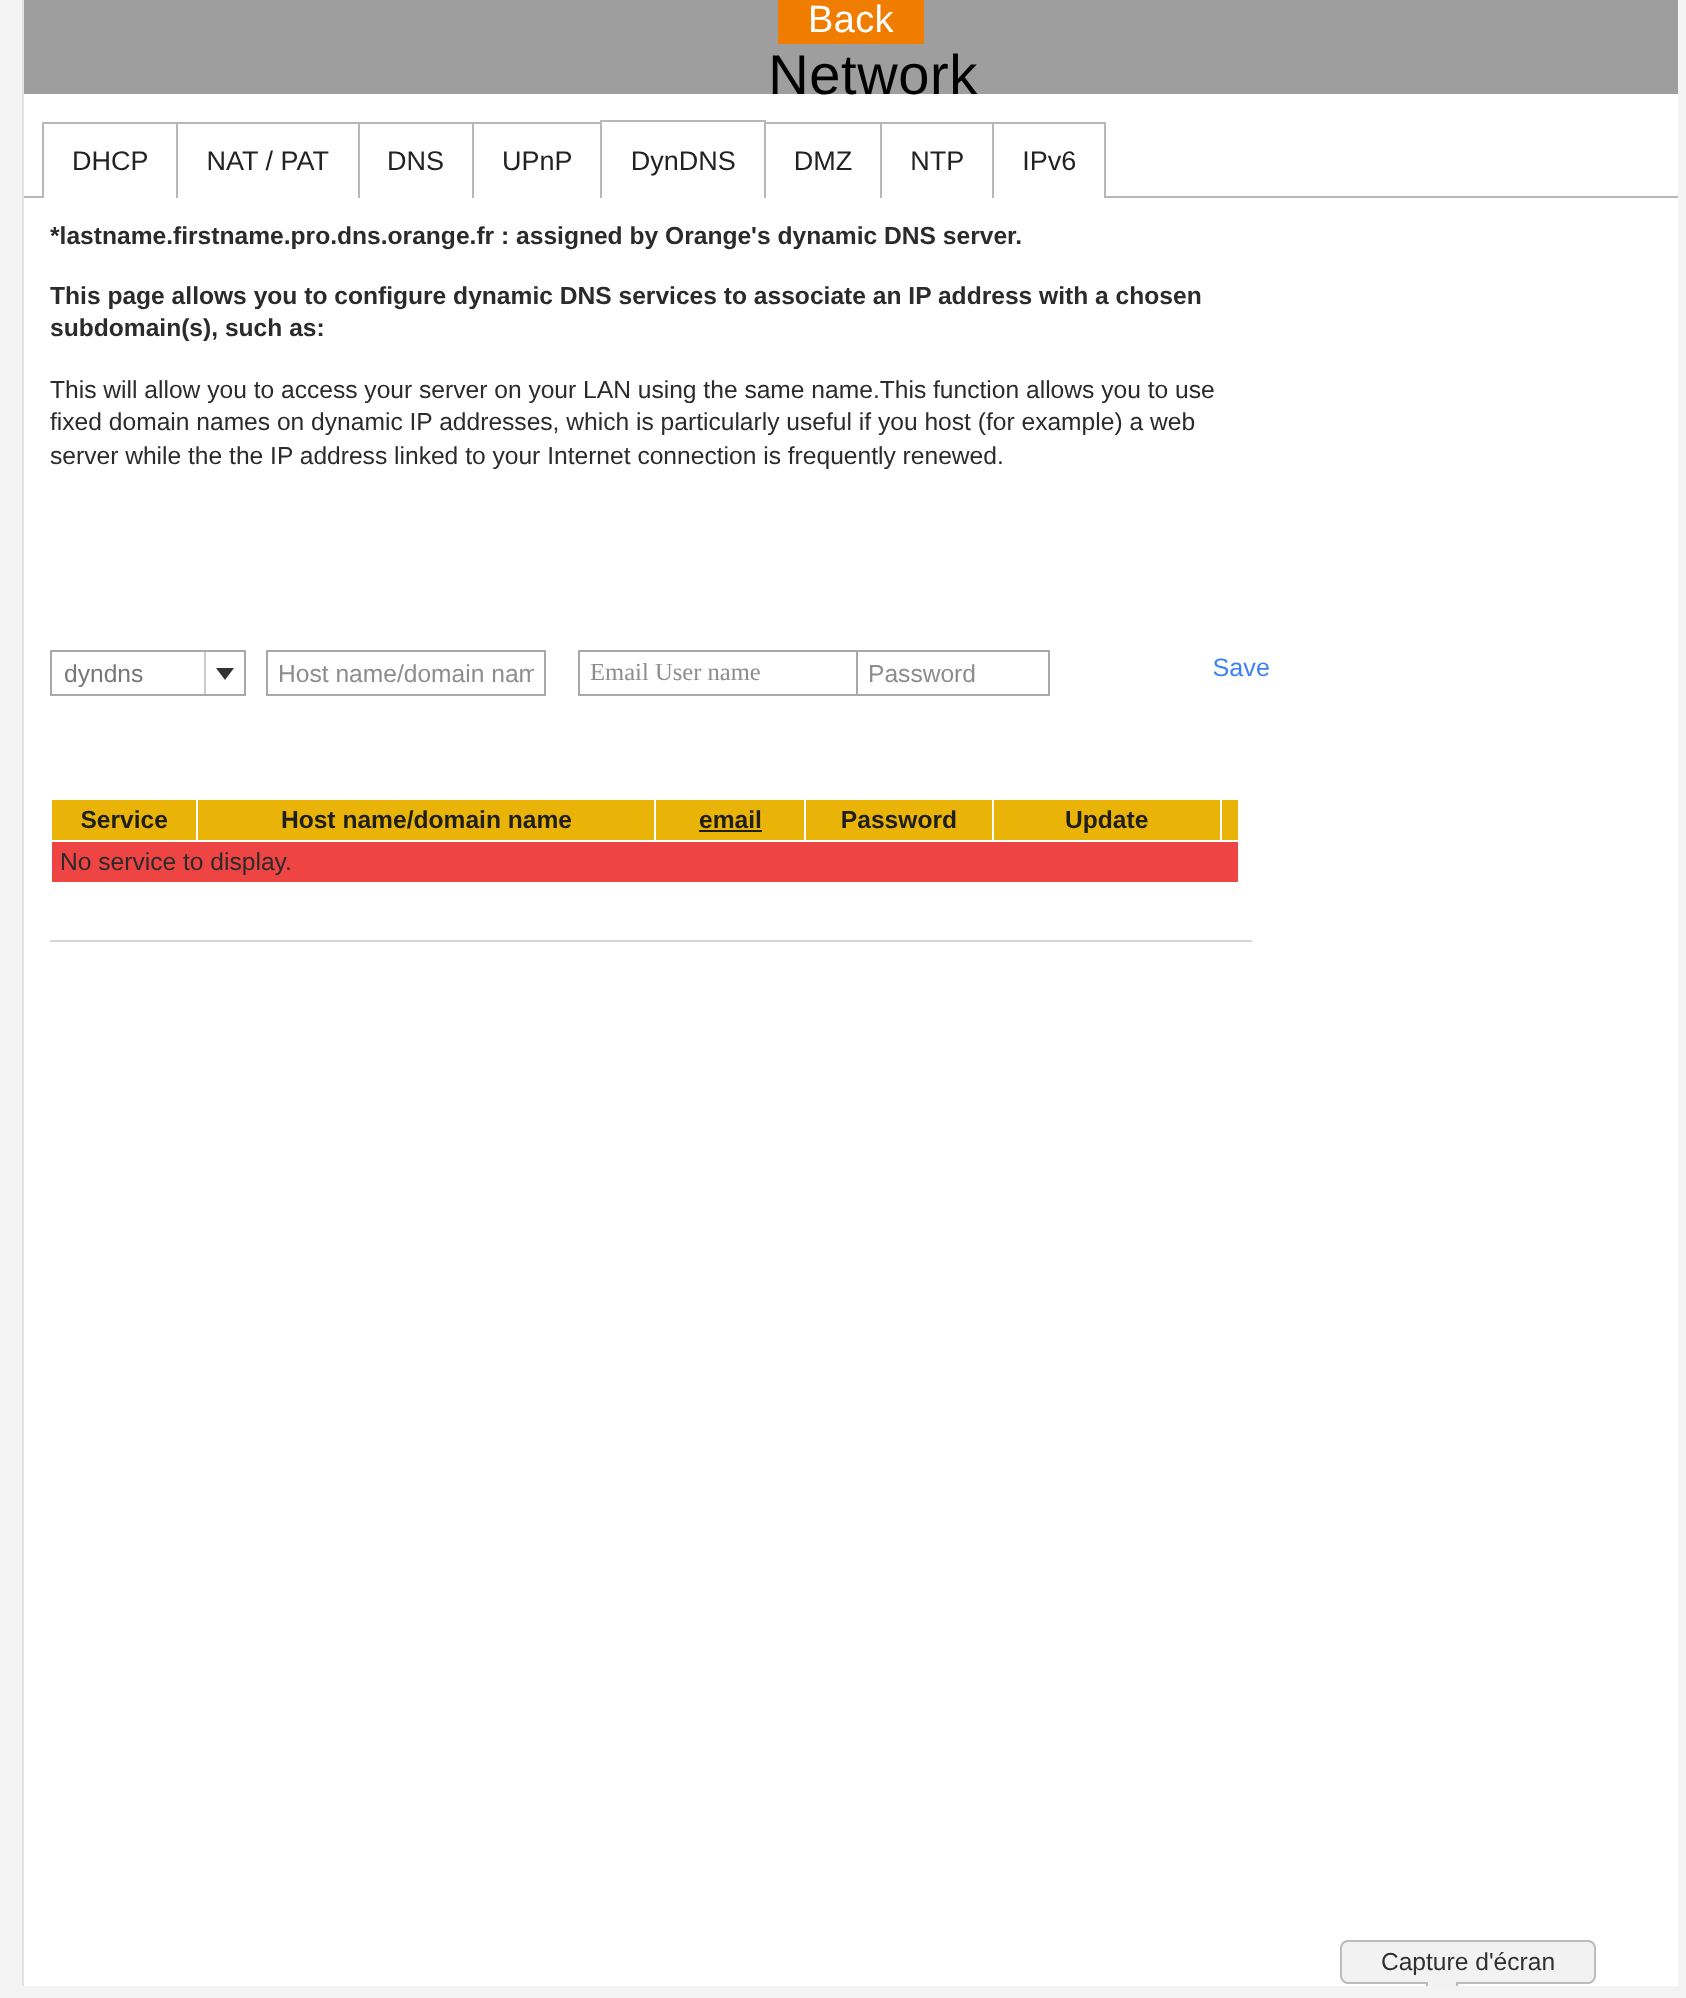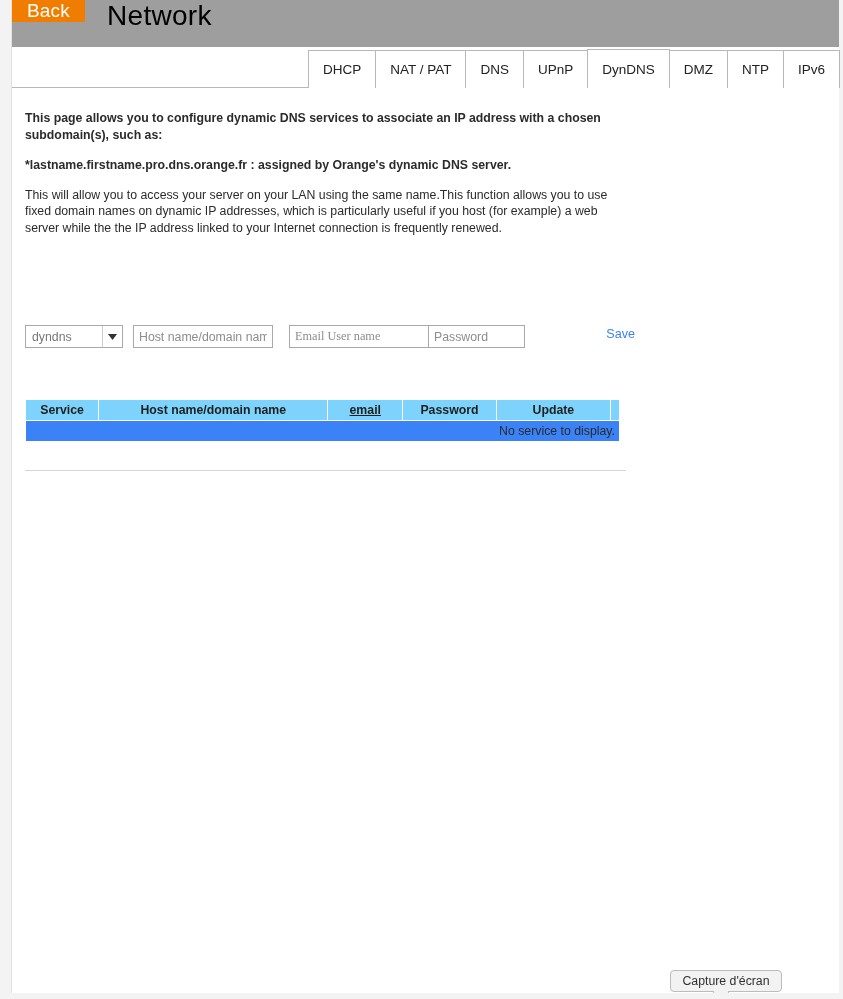--- a/index.html
+++ b/index.html
@@ -32,21 +32,22 @@
   }
 
   
   .header {
     position: absolute;
     left: 12px; top: 0;
     width: 827px;
     height: 47px;
     background: #9e9e9e;
     display: flex;
-    align-items: flex-start;
+    align-items: center;
+    flex-direction: column;
   }
   .back-btn {
     width: 73px;
     background: #f07d00;
     color: #ffffff;
     font-size: 19px;
     display: flex;
     align-items: center;
     justify-content: center;
     cursor: pointer;
@@ -58,28 +59,27 @@
     font-weight: normal;
     display: flex;
     align-items: center;
     padding-left: 22px;
     letter-spacing: .3px;
   }
 
   
   .tabbar {
     position: absolute;
-    left: 12px; top: 40px;
+    left: 12px; top: 51px;
     width: 827px;
     height: 48px;
     border-bottom: 1px solid #b8b8b8;
     display: flex;
     align-items: flex-end;
     padding-left: 9px;
-    justify-content: flex-end;
   }
   .tab {
     height: 38px;
     padding: 0 14px;
     border: 1px solid #b8b8b8;
     border-bottom: none;
     background: #ffffff;
     color: #222222;
     font-size: 13.5px;
     display: flex;
@@ -183,34 +183,34 @@
   
   .svc-table {
     position: absolute;
     left: 25px;
     top: 399px;
     width: 595px;
     border-collapse: collapse;
     font-size: 12.3px;
   }
   .svc-table th {
-    background: #7dd3fc;
+    background: #eab308;
     border: 1px solid #ffffff;
     color: #1f1f1f;
     font-weight: bold;
     font-size: 12.3px;
     padding: 3px 4px;
     text-align: center;
     height: 19px;
     margin-left: 39px;
   }
   .svc-table td.empty {
-    background: #3b82f6;
+    background: #ef4444;
     border: 1px solid #ffffff;
-    text-align: right;
+    text-align: left;
     padding: 3px 4px;
     color: #2b2b2b;
     height: 18px;
   }
   .col-service { width: 75px; }
   .col-host { width: 242px; }
   .col-email { width: 78px; text-decoration: underline; }
   .col-pass { width: 96px; }
   .col-update { width: 120px; }
   .col-tail { width: 6px; }
@@ -222,21 +222,21 @@
     width: 601px;
     height: 1px;
     background: #d5d5d5;
   }
 
   
   .capture {
     position: absolute;
     left: 670px;
     top: 970px;
-    width: 112px;
+    width: 128px;
     height: 22px;
     background: #f2f2f2;
     border: 1px solid #bcbcbc;
     border-radius: 4px;
     display: flex;
     align-items: center;
     justify-content: center;
     font-size: 12.3px;
     color: #303030;
     cursor: pointer;
@@ -279,22 +279,22 @@
     <div class="tab">NAT / PAT</div>
     <div class="tab">DNS</div>
     <div class="tab">UPnP</div>
     <div class="tab active">DynDNS</div>
     <div class="tab">DMZ</div>
     <div class="tab">NTP</div>
     <div class="tab">IPv6</div>
   </div>
 
   <div class="content">
+    <p class="p-bold tight">*lastname.firstname.pro.dns.orange.fr : assigned by Orange's dynamic DNS server.</p>
     <p class="p-bold">This page allows you to configure dynamic DNS services to associate an IP address with a chosen subdomain(s), such as:</p>
-    <p class="p-bold tight">*lastname.firstname.pro.dns.orange.fr : assigned by Orange's dynamic DNS server.</p>
     <p class="p-mixed"><b>This will allow you to access your server on your LAN using the same name.</b><span>This function allows you to use fixed domain names on dynamic IP addresses, which is particularly useful if you host (for example) a web server while the the IP address linked to your Internet connection is frequently renewed.</span></p>
   </div>
 
   <div class="form-row">
     <div class="select-wrap">
       <span class="sel-label">dyndns</span>
       <span class="caret">
         <svg width="9" height="6" viewBox="0 0 9 6">
             <polygon points="0,0 9,0 4.5,6" fill="#333333"></polygon>
           </svg>

